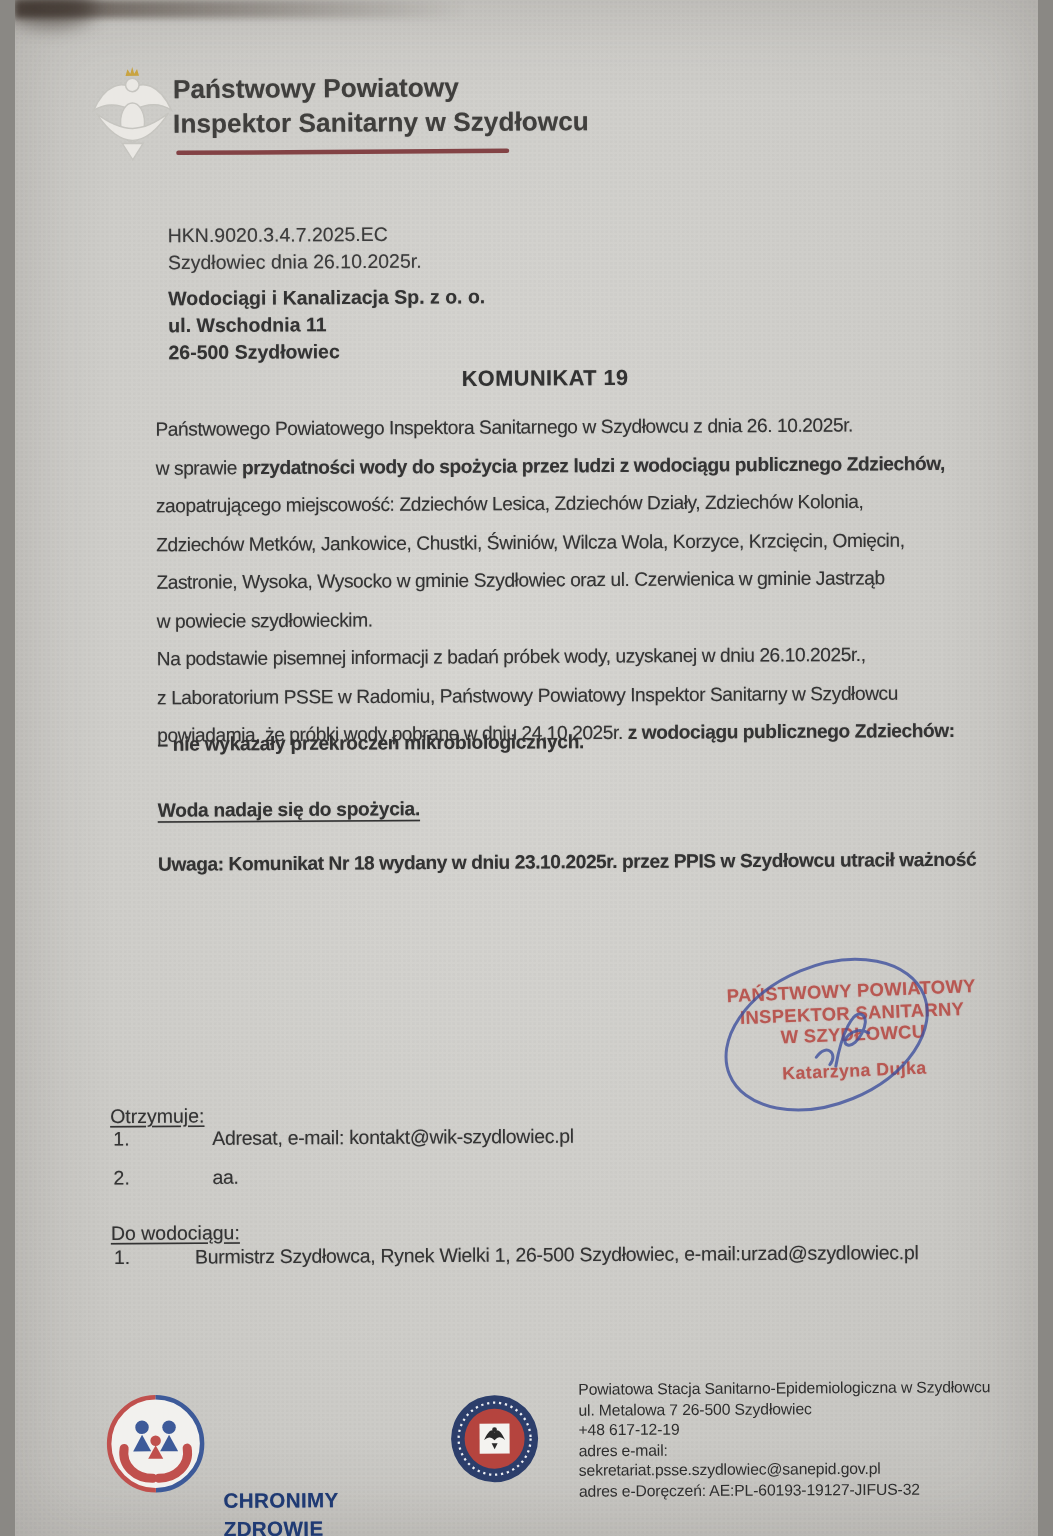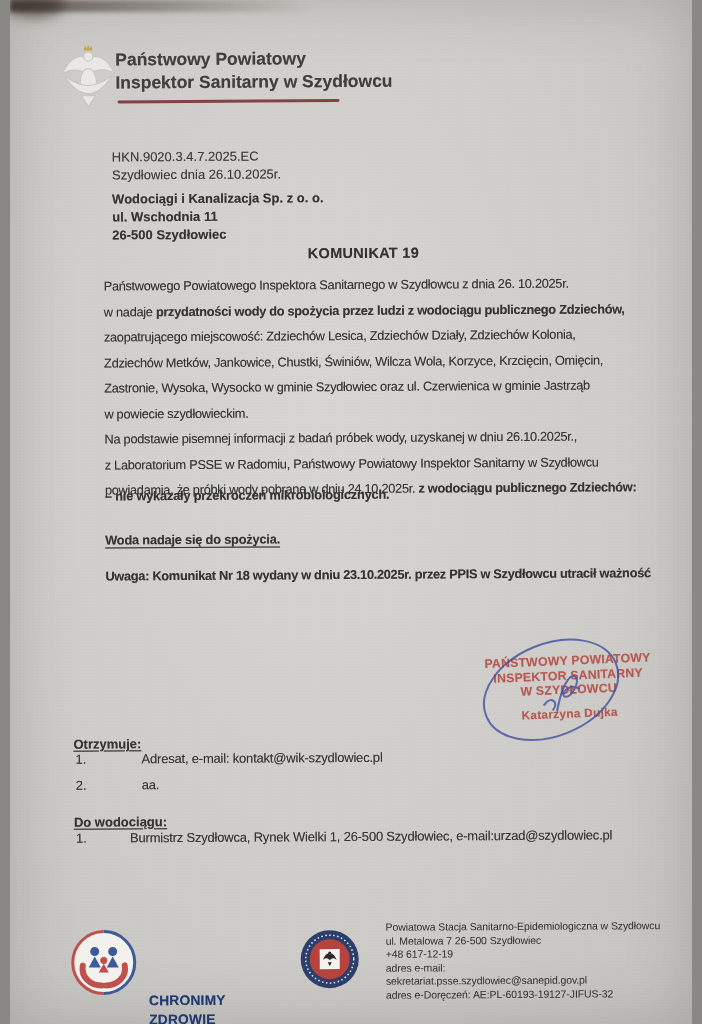--- a/index.html
+++ b/index.html
@@ -49,21 +49,21 @@
   .conclusion{left:95px;top:531px;font-size:12.8px;font-weight:700;letter-spacing:-.2px;color:#333;
     text-decoration:underline;text-underline-offset:3px;}
   .note{left:95px;top:567px;font-size:12.8px;font-weight:700;letter-spacing:-.3px;color:#333;}
 
   .stamp{left:450px;top:655px;width:215px;text-align:center;color:#b5443e;
     font-weight:700;font-size:12.3px;line-height:14.5px;letter-spacing:.2px;
     transform:rotate(-2deg);opacity:.85;text-shadow:0 0 1px rgba(181,68,62,.4);}
   .stamp-name{margin-top:9px;font-size:11.8px;letter-spacing:.3px;}
   .signature{position:absolute;left:428px;top:616px;width:240px;height:150px;opacity:.8;}
 
-  .dist-head{font-size:13px;font-weight:700;text-decoration:underline;text-underline-offset:2px;color:#333;}
+  .dist-head{font-size:13px;font-weight:400;text-decoration:underline;text-underline-offset:2px;color:#333;}
   .h-received{left:62px;top:735px;}
   .h-cc{left:62px;top:813px;}
   .dist-no{left:64px;font-size:13px;color:#343434;}
   .dist-text{left:130px;font-size:13px;letter-spacing:-.2px;color:#343434;}
   .r1{top:750px;} .r2{top:776px;} .c1{top:829px;}
   .c1t{left:118px;}
 
   .logo-eagle{position:absolute;left:50px;top:40px;width:62px;height:68px;opacity:.95;}
   .logo-hands{position:absolute;left:56px;top:926px;width:70px;height:70px;}
   .logo-seal{position:absolute;left:286px;top:928px;width:62px;height:62px;}
@@ -104,21 +104,21 @@
     <div class="abs addressee soft">
       <div>Wodociągi i Kanalizacja Sp. z o. o.</div>
       <div>ul. Wschodnia 11</div>
       <div>26-500 Szydłowiec</div>
     </div>
 
     <div class="abs doc-title soft">KOMUNIKAT 19</div>
 
     <div class="abs body-block soft">
       <div class="ln">Państwowego Powiatowego Inspektora Sanitarnego w Szydłowcu z dnia 26. 10.2025r.</div>
-      <div class="ln"><span>w nadaje </span><span class="b">przydatności wody do spożycia przez ludzi  z wodociągu publicznego Zdziechów,</span></div>
+      <div class="ln"><span>w sprawie </span><span class="b">przydatności wody do spożycia przez ludzi  z wodociągu publicznego Zdziechów,</span></div>
       <div class="ln">zaopatrującego miejscowość: Zdziechów Lesica, Zdziechów Działy, Zdziechów Kolonia,</div>
       <div class="ln">Zdziechów Metków, Jankowice, Chustki, Świniów, Wilcza Wola, Korzyce, Krzcięcin, Omięcin,</div>
       <div class="ln">Zastronie, Wysoka, Wysocko w gminie Szydłowiec oraz ul. Czerwienica w gminie Jastrząb</div>
       <div class="ln">w powiecie szydłowieckim.</div>
       <div class="ln">Na podstawie pisemnej informacji z badań próbek wody, uzyskanej w dniu 26.10.2025r.,</div>
       <div class="ln">z Laboratorium PSSE w Radomiu, Państwowy Powiatowy Inspektor Sanitarny  w Szydłowcu</div>
       <div class="ln"><span>powiadamia, że próbki wody pobrane w dniu 24.10.2025r. </span><span class="b">z wodociągu publicznego Zdziechów:</span></div>
     </div>
 
     <div class="abs finding soft">– nie wykazały przekroczeń mikrobiologicznych.</div>

